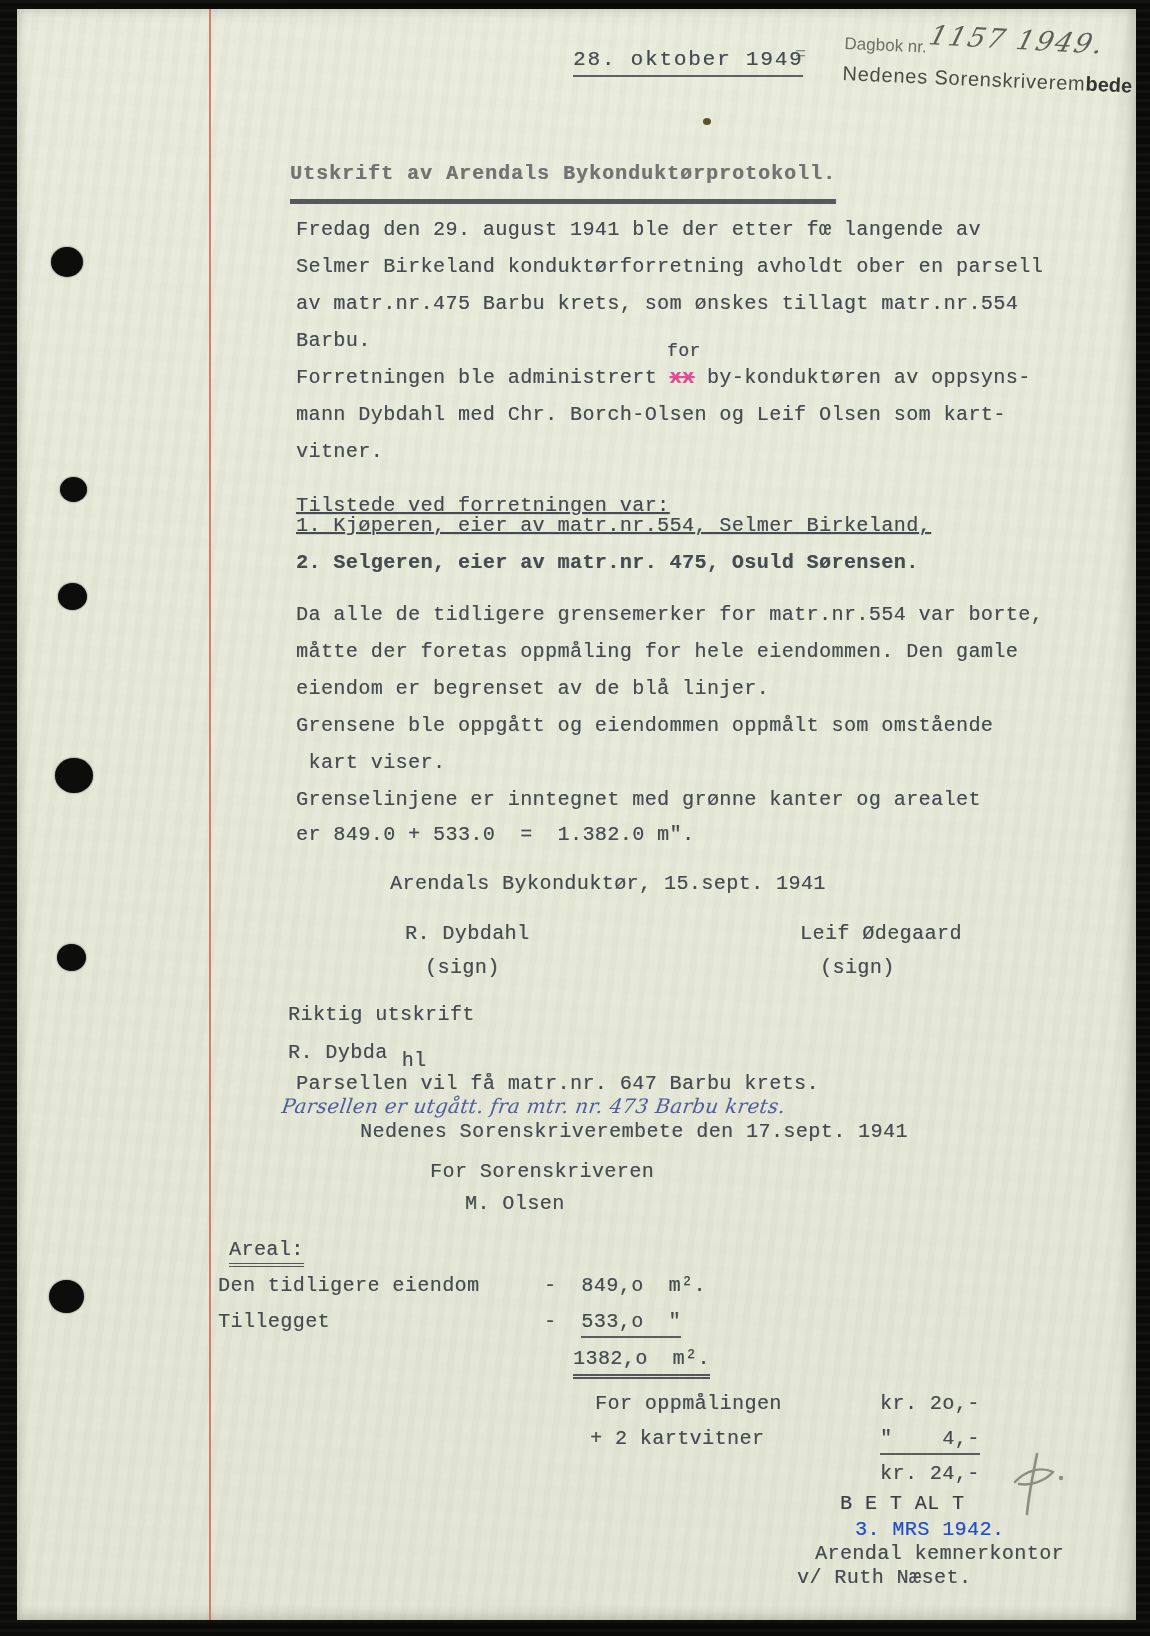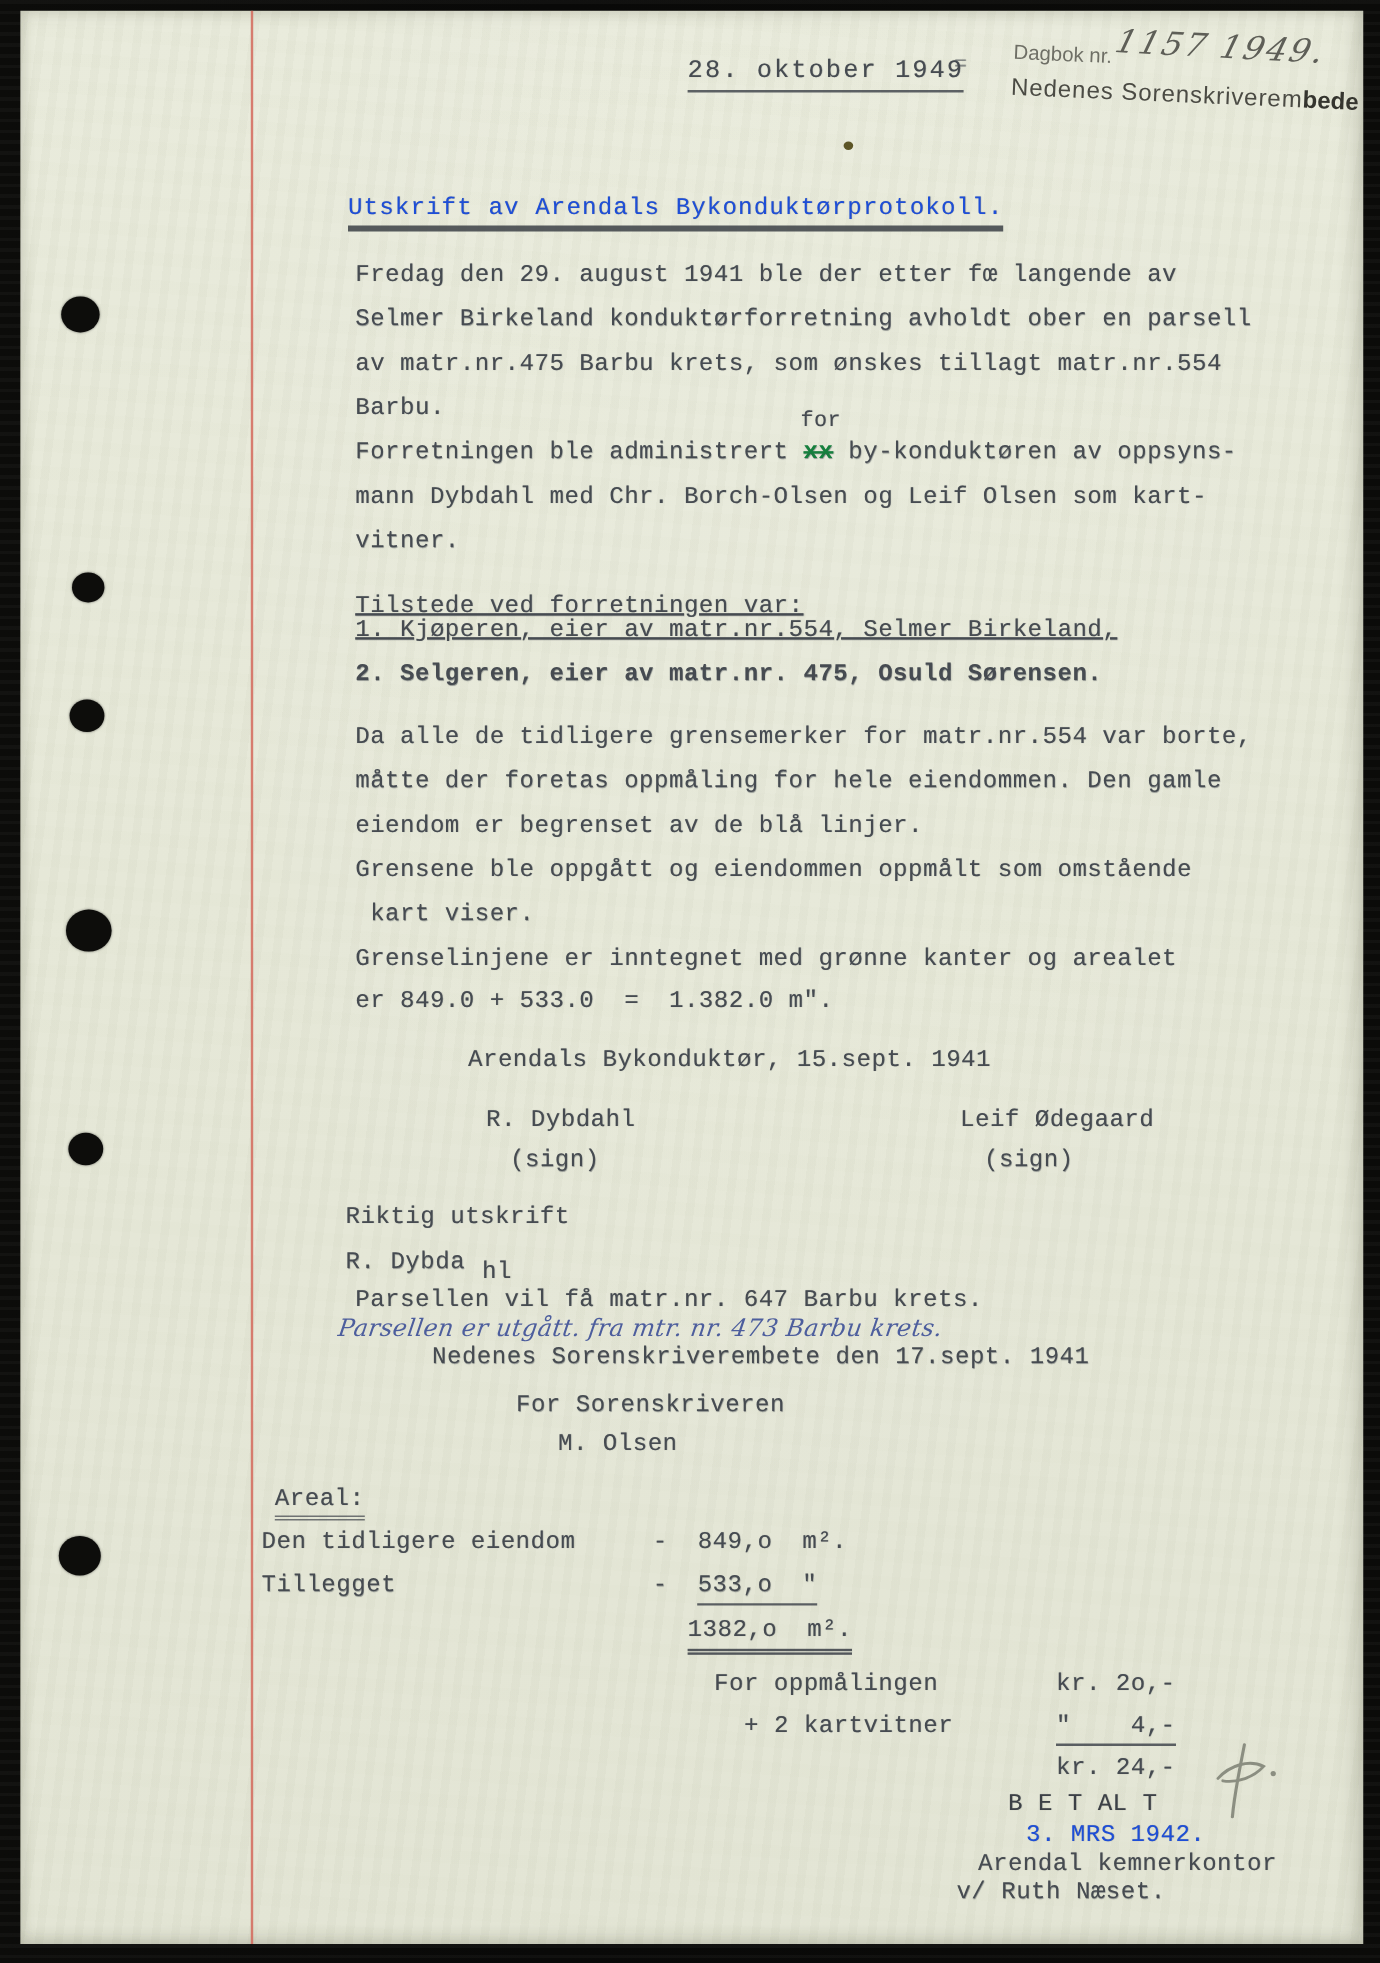--- a/index.html
+++ b/index.html
@@ -21,22 +21,22 @@
   }
   .margin-line{position:absolute;left:209px;top:9px;width:2px;height:1611px;background:#d4685c;opacity:.85;}
   .hole{position:absolute;background:#0d0d0b;border-radius:50%;box-shadow:0 0 2px rgba(0,0,0,.6);}
   .tw{
     position:absolute;font-family:"Liberation Mono","DejaVu Sans Mono",monospace;
     font-size:20px;letter-spacing:.45px;color:#464b51;white-space:pre;
     text-shadow:.4px .3px .6px rgba(70,75,82,.5);
   }
   .tw.sm{font-size:18px;}
   .date{font-size:21px;letter-spacing:1.8px;border-bottom:2px solid rgba(58,63,70,.8);padding-bottom:4px;}
-  .title{letter-spacing:1px;border-bottom:5px solid rgba(52,57,64,.82);padding-bottom:3px;color:#1d4ed8;}
-  .struck{text-decoration:line-through;font-weight:bold;color:#15803d;}
+  .title{letter-spacing:1px;border-bottom:5px solid rgba(52,57,64,.82);padding-bottom:14px;color:#737373;font-weight:bold;}
+  .struck{text-decoration:line-through;font-weight:bold;color:#ec4899;}
   .subscript{display:inline-block;transform:translateY(8px);margin-left:14px;}
   .ul{border-bottom:2px solid rgba(66,71,78,.85);padding-bottom:3px;}
   .dbl{border-bottom:5px double rgba(66,71,78,.9);padding-bottom:4px;}
   .areal-head{border-bottom:4px double rgba(66,71,78,.9);padding-bottom:2px;}
   .stamp-sans{
     position:absolute;font-family:"Liberation Sans",sans-serif;color:#4b4b44;
     transform:rotate(2.5deg);transform-origin:left top;white-space:pre;
   }
   .stamp-office{font-size:20px;letter-spacing:.8px;}
   .stamp-office b{font-weight:bold;color:#35352f;letter-spacing:0;}
@@ -109,21 +109,21 @@
 
 <div class="tw areal-head" style="left:229px;top:1238px;">Areal:</div>
 <div class="tw" style="left:218px;top:1274px;">Den tidligere eiendom</div>
 <div class="tw" style="left:544px;top:1274px;">-  849,o  m².</div>
 <div class="tw" style="left:218px;top:1310px;">Tillegget</div>
 <div class="tw" style="left:544px;top:1310px;"><span>-  </span><span class="ul">533,o  "</span></div>
 <div class="tw dbl" style="left:573px;top:1347px;">1382,o  m².</div>
 
 <div class="tw" style="left:595px;top:1392px;">For oppmålingen</div>
 <div class="tw" style="left:880px;top:1392px;">kr. 2o,-</div>
-<div class="tw" style="left:620px;top:1427px;font-family:Liberation Mono, monospace;">+ 2 kartvitner</div>
+<div class="tw" style="left:590px;top:1427px;font-family:Liberation Mono, monospace;">+ 2 kartvitner</div>
 <div class="tw ul" style="left:880px;top:1427px;">"    4,-</div>
 <div class="tw" style="left:880px;top:1462px;">kr. 24,-</div>
 
 <div class="tw" style="left:840px;top:1492px;color:#3c4046;">B E T AL T</div>
 <div class="tw" style="left:855px;top:1518px;color:#1d4ed8;">3. MRS 1942.</div>
 <div class="tw" style="left:815px;top:1542px;">Arendal kemnerkontor</div>
 <div class="tw" style="left:797px;top:1566px;">v/ Ruth Næset.</div>
 
 <svg class="pencil-mark" width="72" height="78" viewBox="0 0 72 78">
   <path d="M34 6 C31 22 26 44 24 66" stroke="#8b8e81" stroke-width="2.6" fill="none" stroke-linecap="round"></path>

